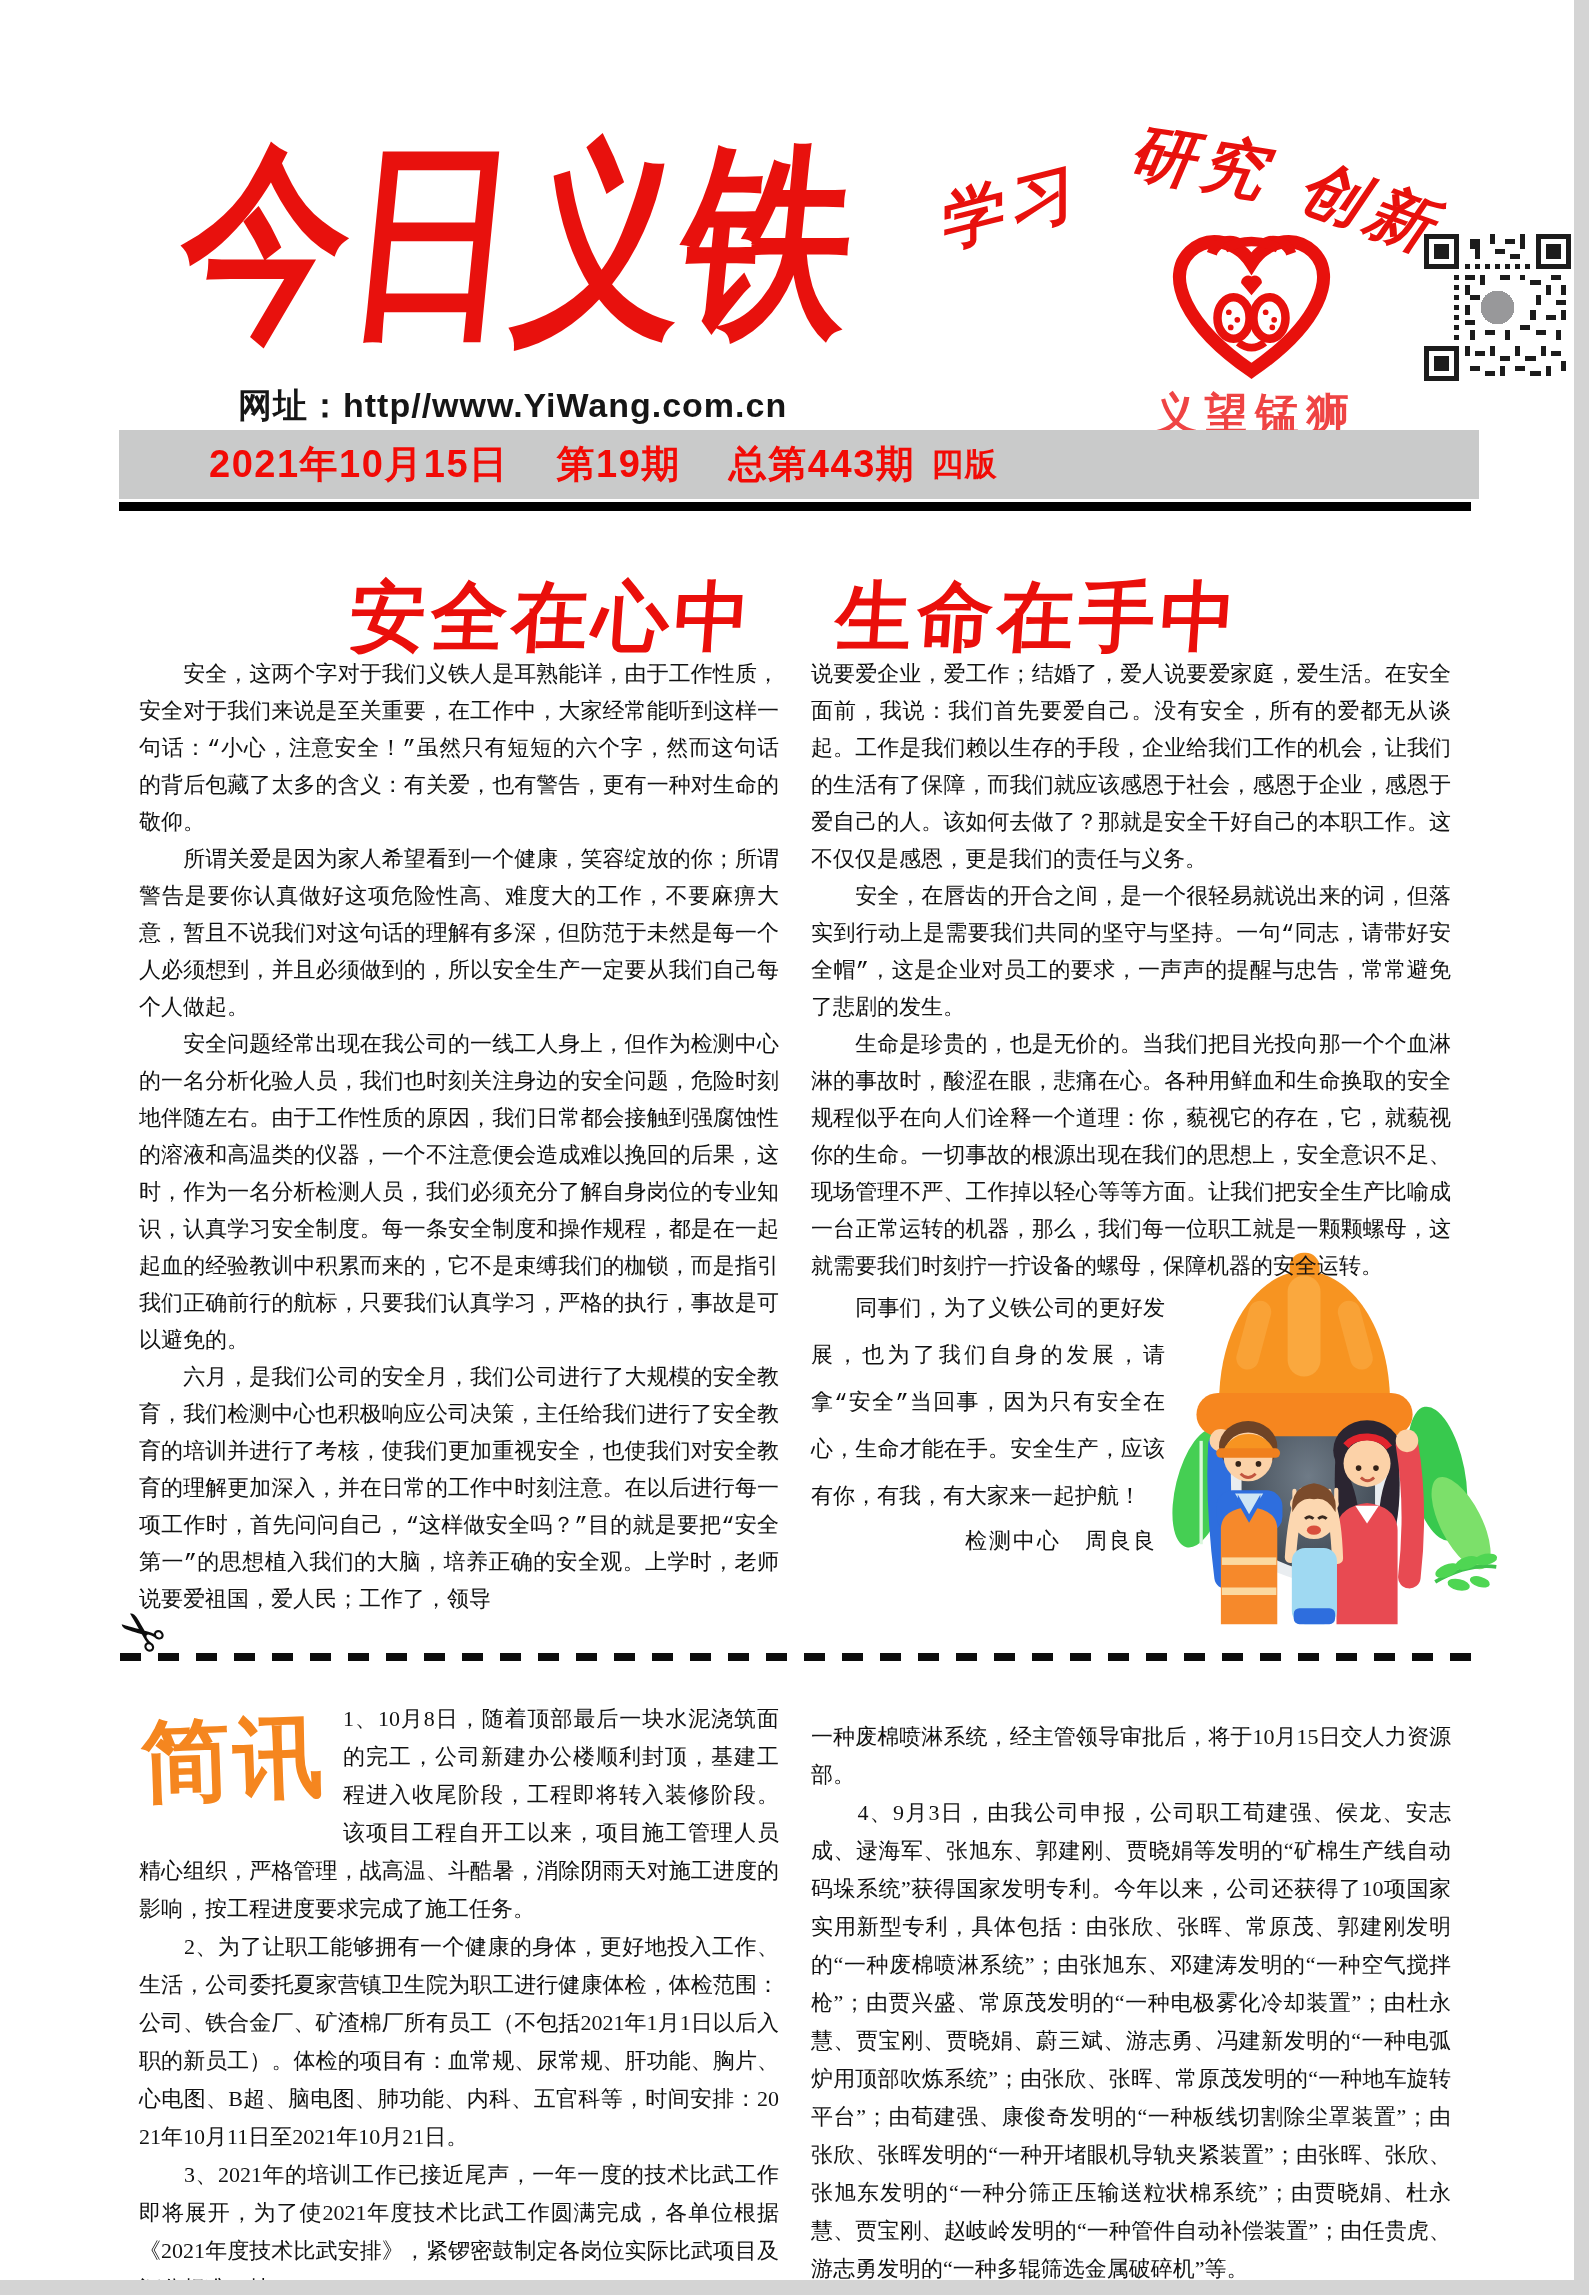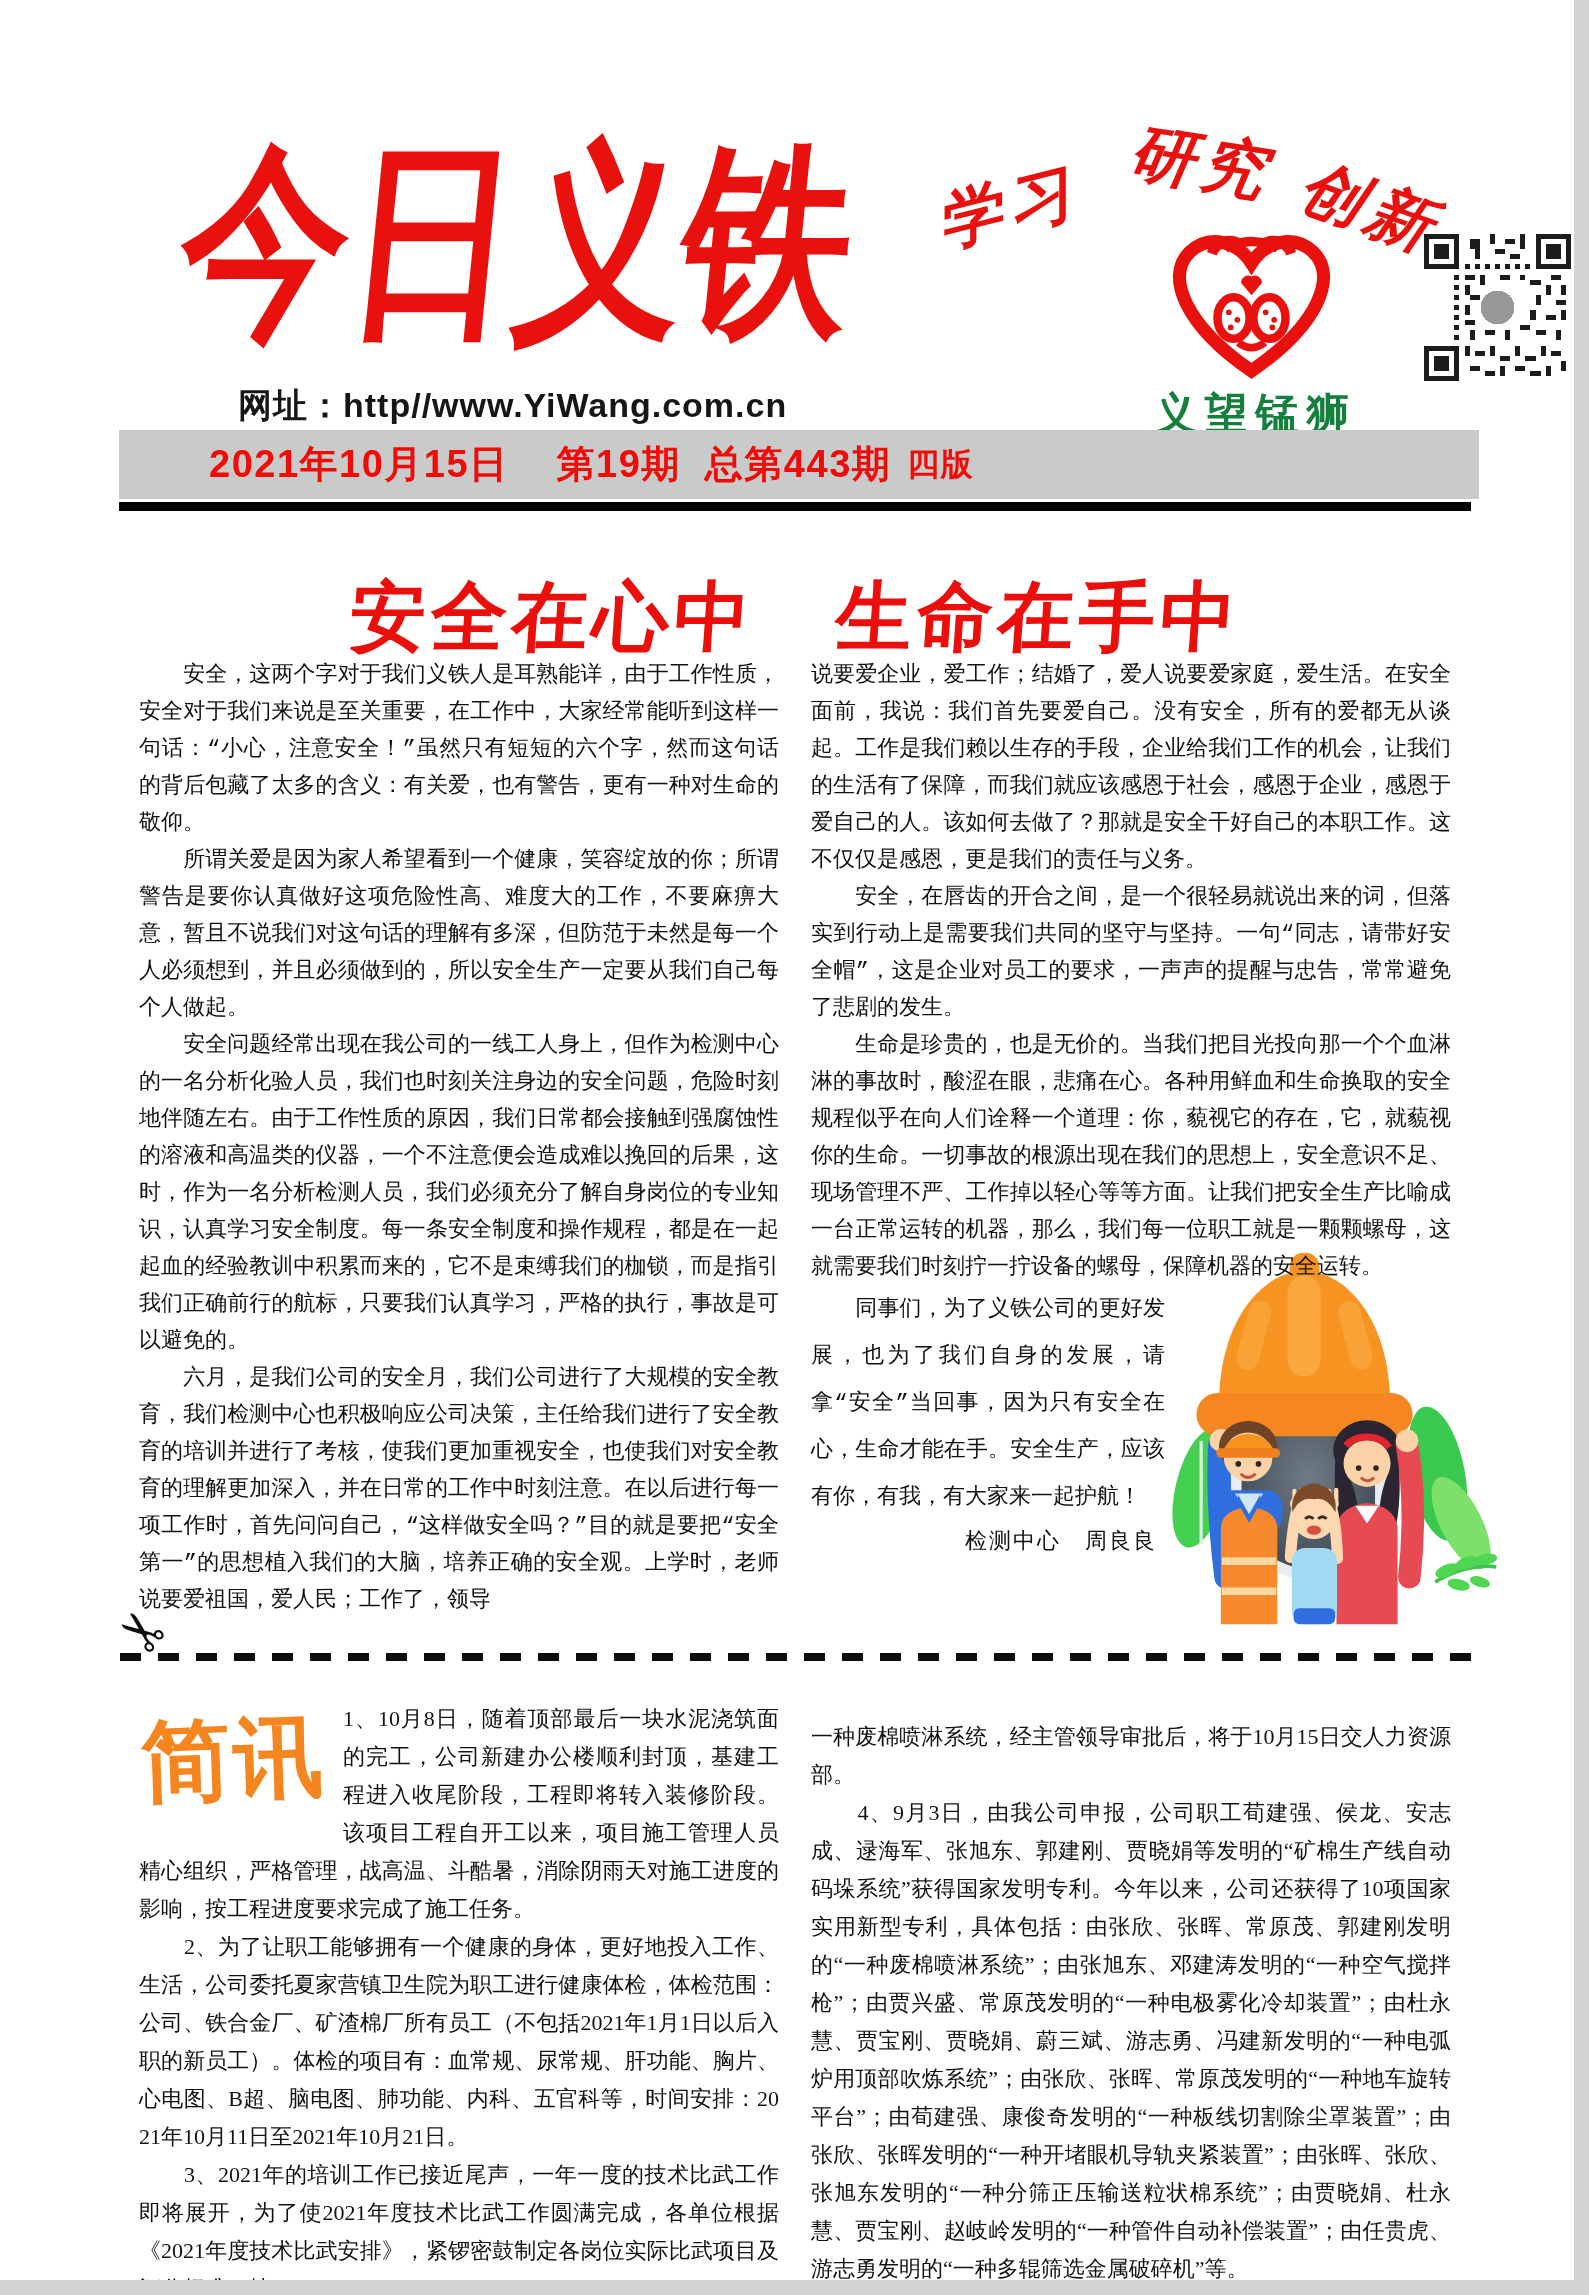--- a/index.html
+++ b/index.html
@@ -13,31 +13,31 @@
             transform:scaleX(.80) skewX(-7deg);transform-origin:left top;}
   .site-url{position:absolute;left:238px;top:383px;font-size:34px;font-weight:700;
             font-family:"Liberation Sans","DejaVu Sans",sans-serif;color:#161616;letter-spacing:1px;}
   .slogan{position:absolute;color:#e8110d;font-weight:900;font-style:italic;
           font-size:64px;white-space:nowrap;letter-spacing:7px;}
   .slogan.s0{left:936px;top:164px;transform:rotate(-14deg);}
   .slogan.s1{left:1130px;top:119px;transform:rotate(9deg);}
   .slogan.s2{left:1298px;top:164px;transform:rotate(20deg);}
   .lion-logo{position:absolute;left:1157px;top:218px;width:189px;height:164px;}
   .lion-text{position:absolute;left:1131px;top:385px;width:249px;text-align:center;
-             font-size:43px;font-weight:900;letter-spacing:8px;color:#15803d;
+             font-size:43px;font-weight:900;letter-spacing:8px;color:#ef4444;
              font-family:"Liberation Sans","DejaVu Sans",sans-serif;}
   .qr{position:absolute;left:1424px;top:234px;width:147px;height:147px;}
 
   
   .date-bar{position:absolute;left:119px;top:430px;width:1360px;height:69px;
             background:#c9caca;display:flex;align-items:center;padding-left:90px;
             font-family:"Liberation Sans","DejaVu Sans",sans-serif;font-weight:900;color:#f20b06;}
   .date-bar .seg{font-size:38px;letter-spacing:1.5px;}
   .date-bar .g1{margin-right:48px;}
-  .date-bar .g2{margin-right:24px;}
+  .date-bar .g2{margin-right:48px;}
   .date-bar .g3{margin-right:16px;}
   .date-bar .edition{font-size:32px;}
   .black-rule{position:absolute;left:119px;top:502px;width:1352px;height:9px;background:#000;}
 
   
   .headline{position:absolute;left:120px;top:567px;width:1351px;text-align:center;
             font-size:76px;font-weight:900;color:#ea0f0b;letter-spacing:5px;
             transform:skewX(-4deg);white-space:nowrap;}
 
   

